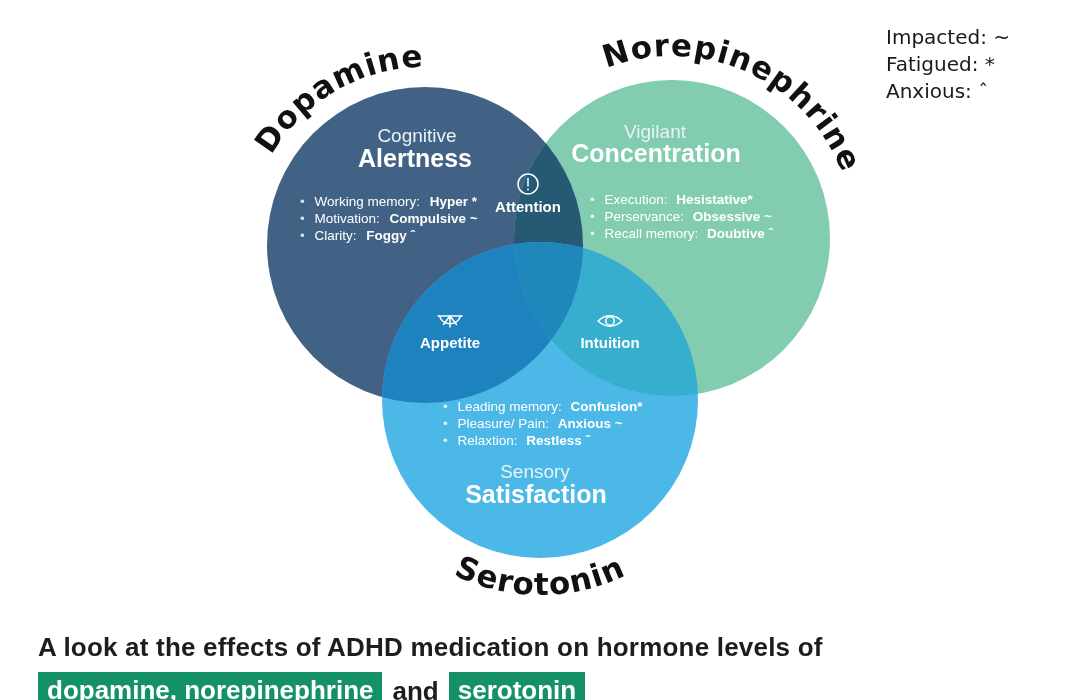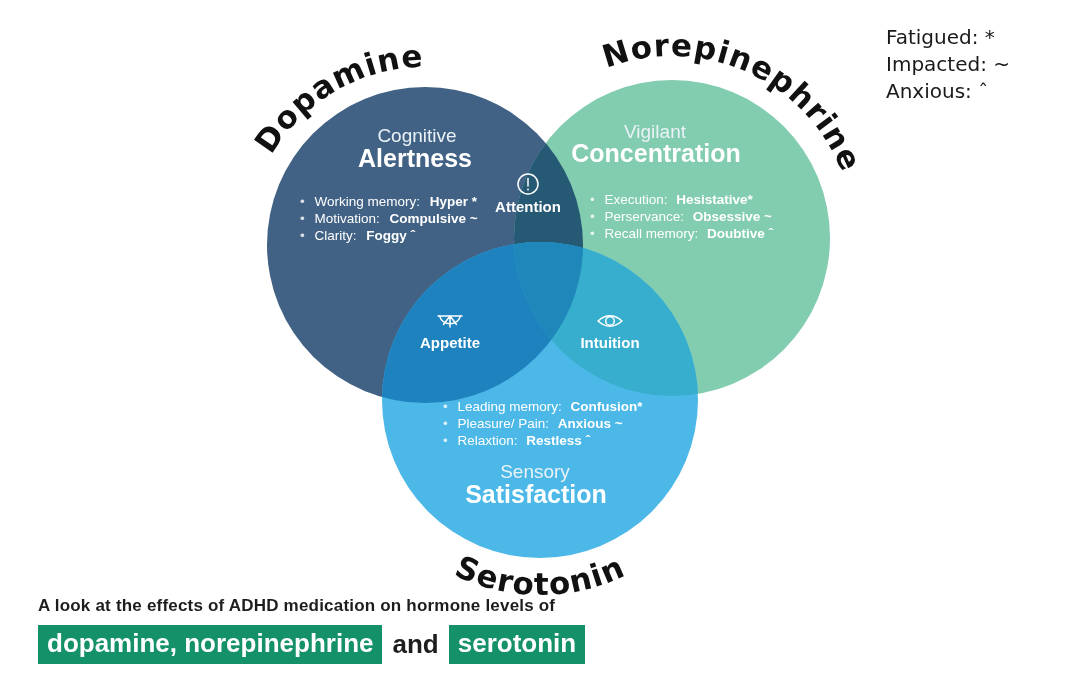--- a/index.html
+++ b/index.html
@@ -10,21 +10,21 @@
   svg{position:absolute;left:0;top:0;}
   
   .legend{
     position:absolute;left:886px;top:24px;
     font-size:20px;line-height:27px;color:#1a1a1a;
     font-family:"DejaVu Sans",sans-serif;
   }
   
   .caption{position:absolute;left:38px;top:596px;font-family:"Liberation Sans",sans-serif;}
   .caption-line1{
-    font-size:17px;font-weight:800;color:#1d1d1d;letter-spacing:.2px;white-space:nowrap;
+    font-size:26px;font-weight:800;color:#1d1d1d;letter-spacing:.2px;white-space:nowrap;margin-top:36px;
   }
   .caption-line2{margin-top:9px;display:flex;align-items:center;white-space:nowrap;}
   .hl{
     color:#fff;font-size:26px;font-weight:800;padding:3px 9px 5px 9px;display:inline-block;
   }
   .and-word{color:#1d1d1d;font-size:26px;font-weight:800;margin:0 10px;display:inline-block;}
   
   text{font-family:"Liberation Sans",sans-serif;}
   .circle-name{
     font-family:"DejaVu Sans",sans-serif;font-size:31px;font-weight:bold;
@@ -150,22 +150,22 @@
     <text x="450" y="348" text-anchor="middle" class="overlap-label">Appetite</text>
 
     <g>
       <path d="M 598 321 Q 610 310.5 622 321 Q 610 331.5 598 321 Z" class="icon-stroke"></path>
       <circle cx="610" cy="321" r="4.3" class="icon-stroke"></circle>
     </g>
     <text x="610" y="348" text-anchor="middle" class="overlap-label">Intuition</text>
   </svg>
 
   <div class="legend">
+    <div>Impacted: ~</div>
     <div>Fatigued: *</div>
-    <div>Impacted: ~</div>
     <div>Anxious: ˆ</div>
   </div>
 
   <div class="caption">
     <div class="caption-line1">A look at the effects of ADHD medication on hormone levels of</div>
     <div class="caption-line2">
       <span class="hl" style="background: rgb(21, 145, 106);">dopamine, norepinephrine</span>
       <span class="and-word">and</span>
       <span class="hl" style="background: rgb(21, 145, 106);">serotonin</span>
     </div>

